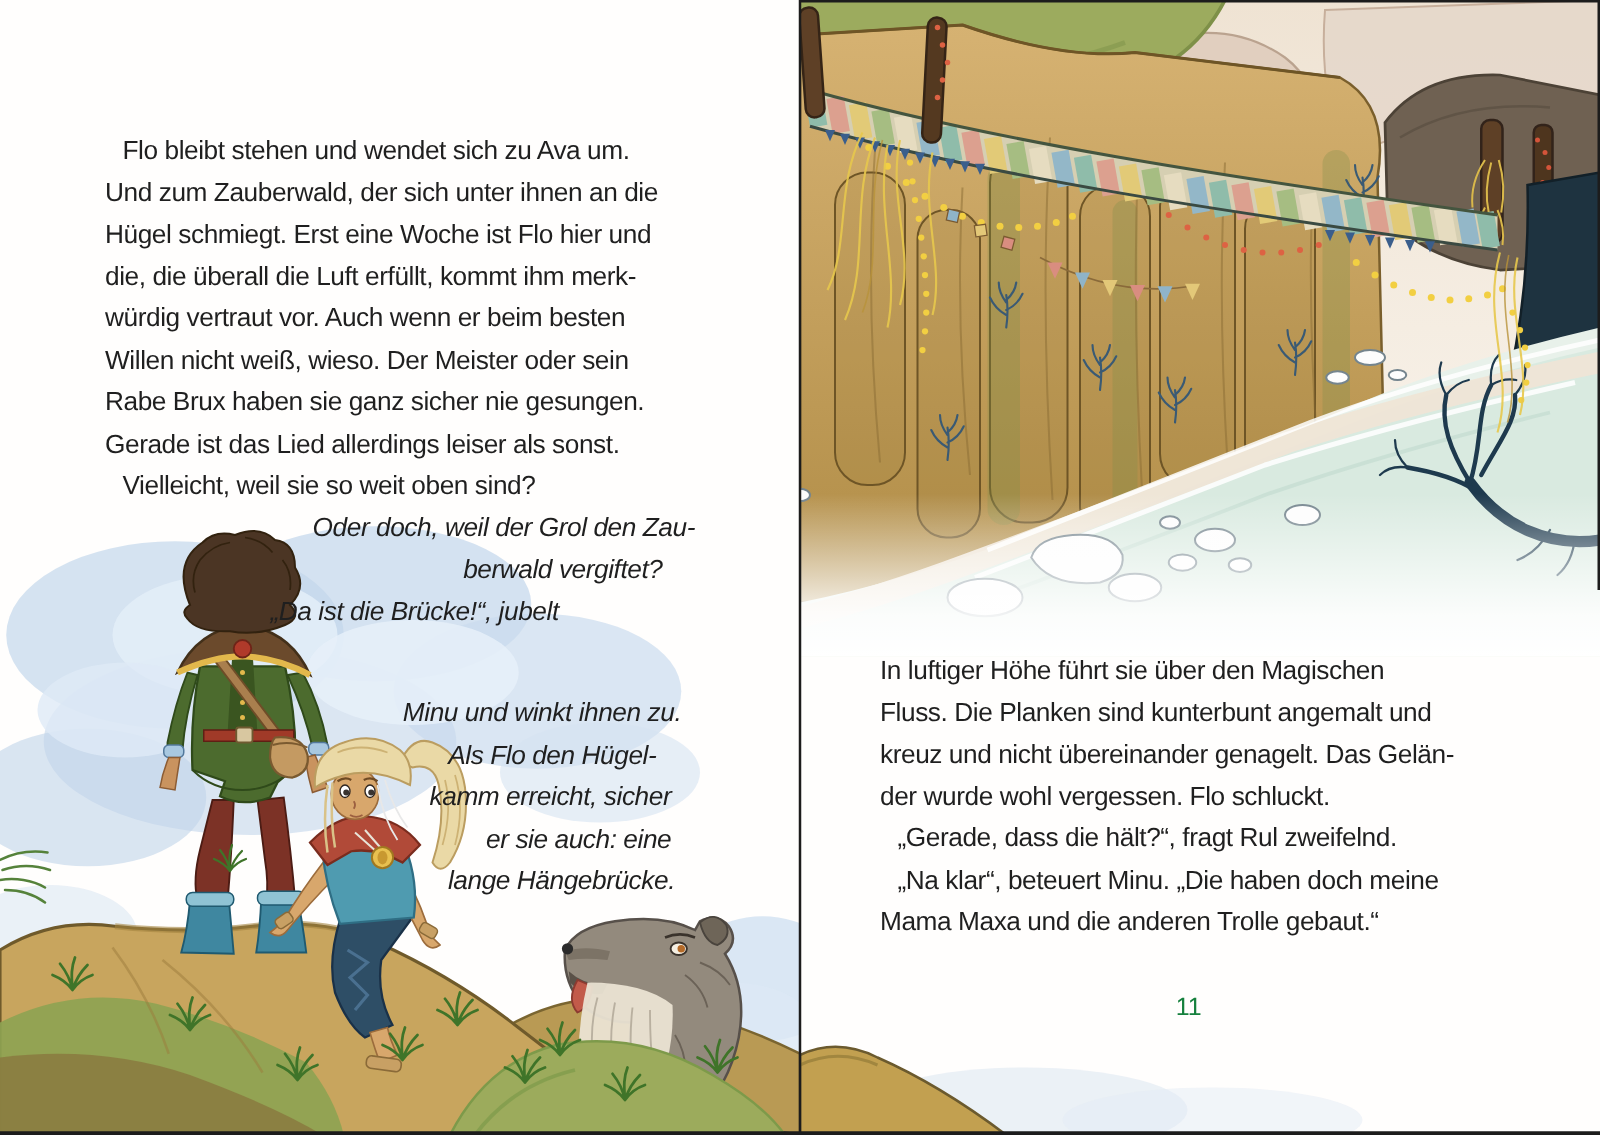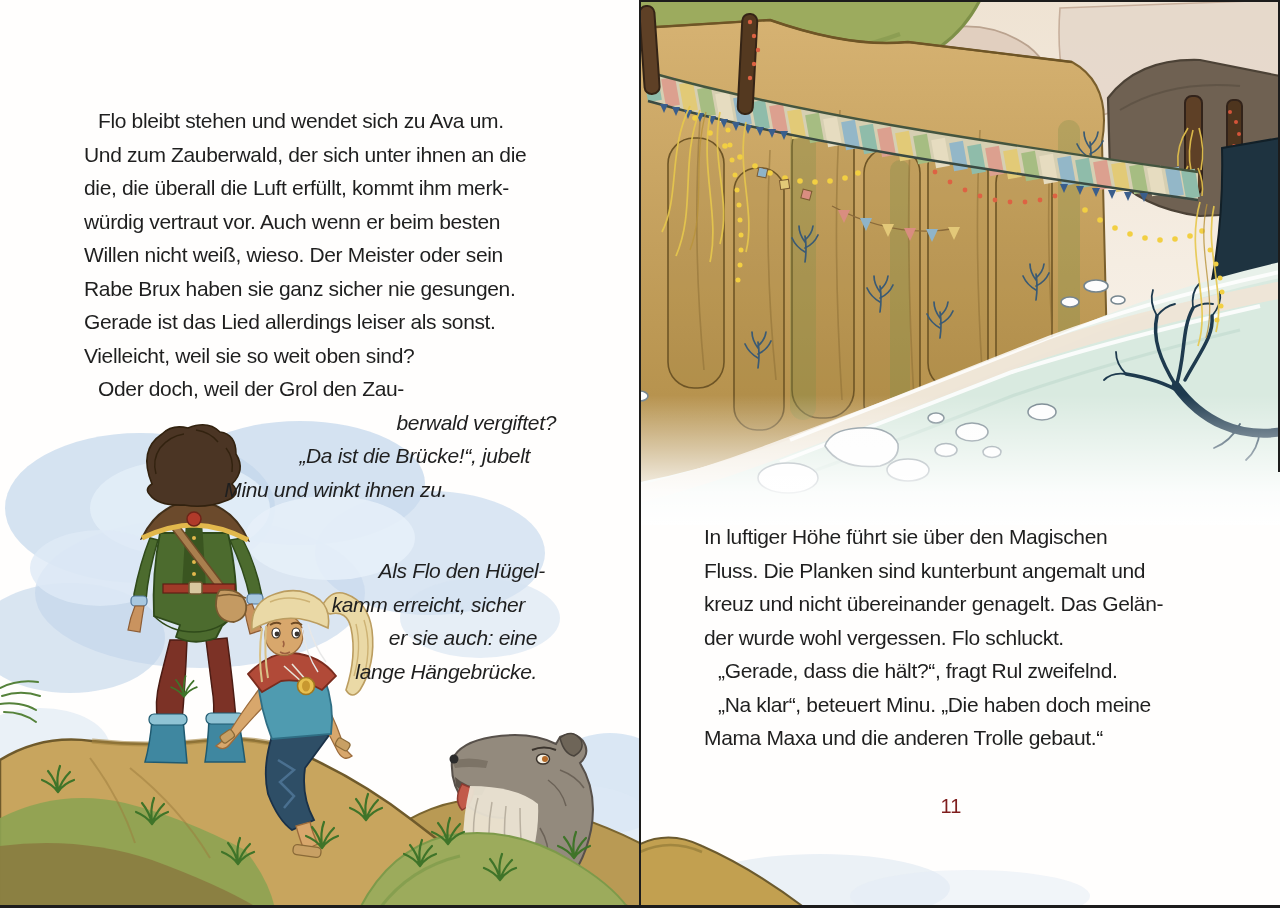--- a/index.html
+++ b/index.html
@@ -21,21 +21,21 @@
   .left-text .text-line:nth-child(11){padding-right:26px;}
   .left-text .text-line:nth-child(12){padding-right:109px;}
   .left-text .text-line:nth-child(13){padding-right:11px;margin-top:48px;}
   .left-text .text-line:nth-child(14){padding-right:31px;}
   .left-text .text-line:nth-child(15){padding-right:19px;}
   .left-text .text-line:nth-child(16){padding-right:19px;}
   .left-text .text-line:nth-child(17){padding-right:16px;}
   .right-text .text-line:nth-child(5){text-indent:14px;}
   .right-text .text-line:nth-child(6){text-indent:14px;}
   .page-num{position:absolute;left:64px;top:795px;width:494px;text-align:center;
-            font-size:20px;color:#7f1d1d;z-index:3;}
+            font-size:20px;color:#15803d;z-index:3;}
   .gutter{position:absolute;left:639px;top:0;width:2px;height:908px;background:#1c1c1c;z-index:6;}
   .bottom-edge{position:absolute;left:0;top:905px;width:1280px;height:3px;background:#1c1c1c;z-index:6;}
   .top-edge-right{position:absolute;left:640px;top:0;width:640px;height:2px;background:#1c1c1c;z-index:6;}
   .right-edge{position:absolute;left:1278px;top:0;width:2px;height:472px;background:#1c1c1c;z-index:6;}
 </style>
 </head>
 <body>
 
 <div class="spread">
 
@@ -177,20 +177,21 @@
         <use href="#tuft" x="58" y="404"></use>
         <use href="#tuft" x="230" y="386" transform="scale(0.8)"></use>
         <use href="#tuft" x="574" y="470"></use>
         <use href="#tuft" x="448" y="456"></use>
       </g>
     </svg>
 
     <div class="text-block left-text">
       <div class="text-line">Flo bleibt stehen und wendet sich zu Ava um.</div>
       <div class="text-line">Und zum Zauberwald, der sich unter ihnen an die</div>
+      <div class="text-line">Hügel schmiegt. Erst eine Woche ist Flo hier und</div>
       <div class="text-line">die, die überall die Luft erfüllt, kommt ihm merk-</div>
       <div class="text-line">würdig vertraut vor. Auch wenn er beim besten</div>
       <div class="text-line">Willen nicht weiß, wieso. Der Meister oder sein</div>
       <div class="text-line">Rabe Brux haben sie ganz sicher nie gesungen.</div>
       <div class="text-line">Gerade ist das Lied allerdings leiser als sonst.</div>
       <div class="text-line">Vielleicht, weil sie so weit oben sind?</div>
       <div class="text-line">Oder doch, weil der Grol den Zau-</div>
       <div class="text-line">berwald vergiftet?</div>
       <div class="text-line">„Da ist die Brücke!“, jubelt</div>
       <div class="text-line">Minu und winkt ihnen zu.</div>

